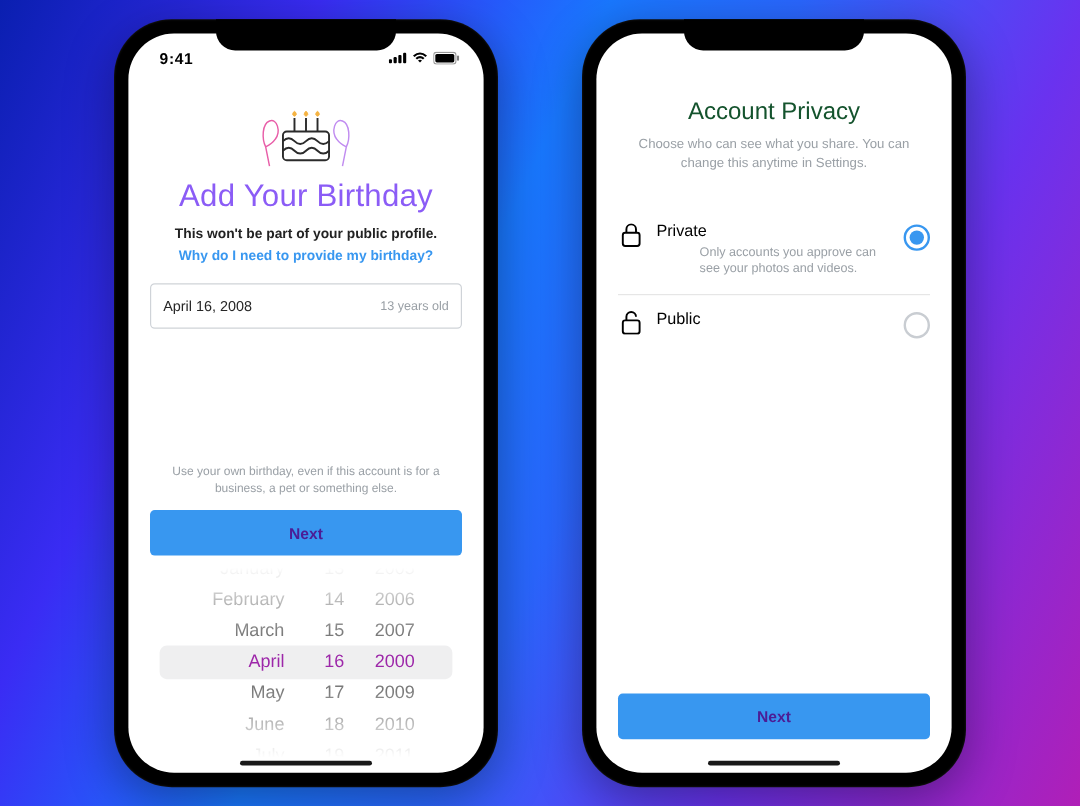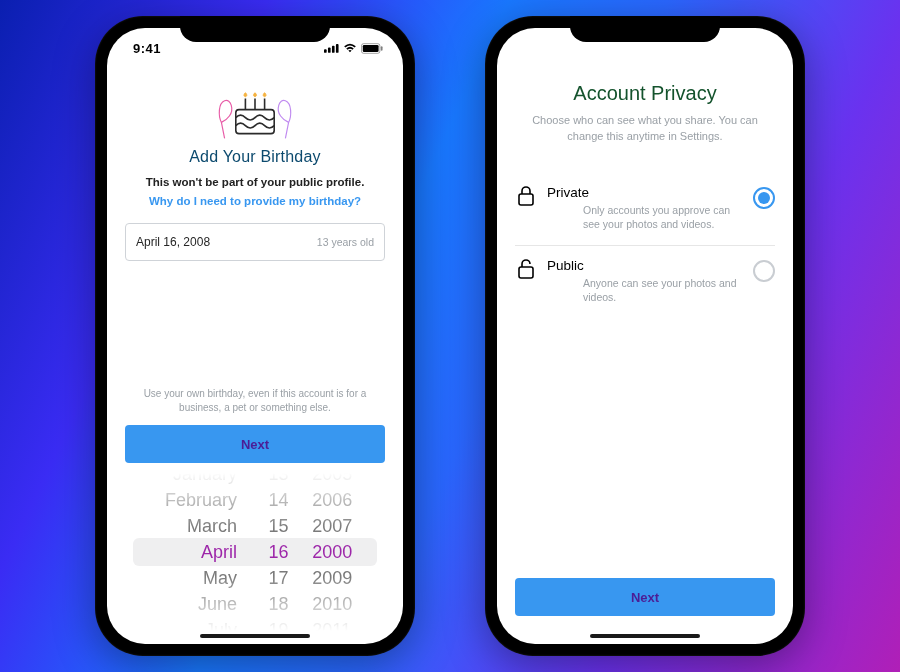--- a/index.html
+++ b/index.html
@@ -87,23 +87,23 @@
   .s1-top {
     padding: 4px 18px 0 18px;
     text-align: center;
   }
   .cake-wrap {
     display: flex;
     justify-content: center;
     margin: 2px 0 6px 0;
   }
   .s1-title {
-    font-size: 16px;
+    font-size: 26px;
     font-weight: 400;
-    color: #0c4a6e;
+    color: #8b5cf6;
     margin: 2px 0 10px 0;
     letter-spacing:.2px;
   }
   .s1-sub1 {
     font-size: 11.5px;
     font-weight: 700;
     color: #222;
     margin-bottom: 3px;
   }
   .s1-link {
@@ -153,21 +153,21 @@
   }
 
   
   .picker {
     margin-top: 10px;
     height: 158px;
     position: relative;
     overflow: hidden;
     mask-image: linear-gradient(to bottom, transparent 0, #000 35%, #000 65%, transparent 100%);
     -webkit-mask-image: linear-gradient(to bottom, transparent 0, #000 35%, #000 65%, transparent 100%);
-    font-size: 18px;
+    font-size: 15px;
     color: #333;
   }
   .picker .cols {
     display: flex;
     height: 100%;
     padding: 0 10px;
   }
   .picker-col {
     flex: 1;
     display: flex;
@@ -389,21 +389,20 @@
               </div>
               <div class="opt">
                 <span class="lock">
                   <svg width="18" height="20" viewBox="0 0 18 20">
                     <rect x="2" y="8" width="14" height="11" rx="2" fill="none" stroke="#000" stroke-width="1.6"></rect>
                     <path d="M5 8 V5 a4 4 0 0 1 8 0" fill="none" stroke="#000" stroke-width="1.6"></path>
                   </svg>
                 </span>
                 <span class="txt">
                   <div class="optname">Public</div>
-                  <div class="optdesc">Anyone can see your photos and videos.</div>
                 </span>
                 <span class="radio "></span>
               </div>
             </div>
         </div>
 
         <div class="s2-bottom">
           <div class="next-btn">Next</div>
         </div>
       </div>

